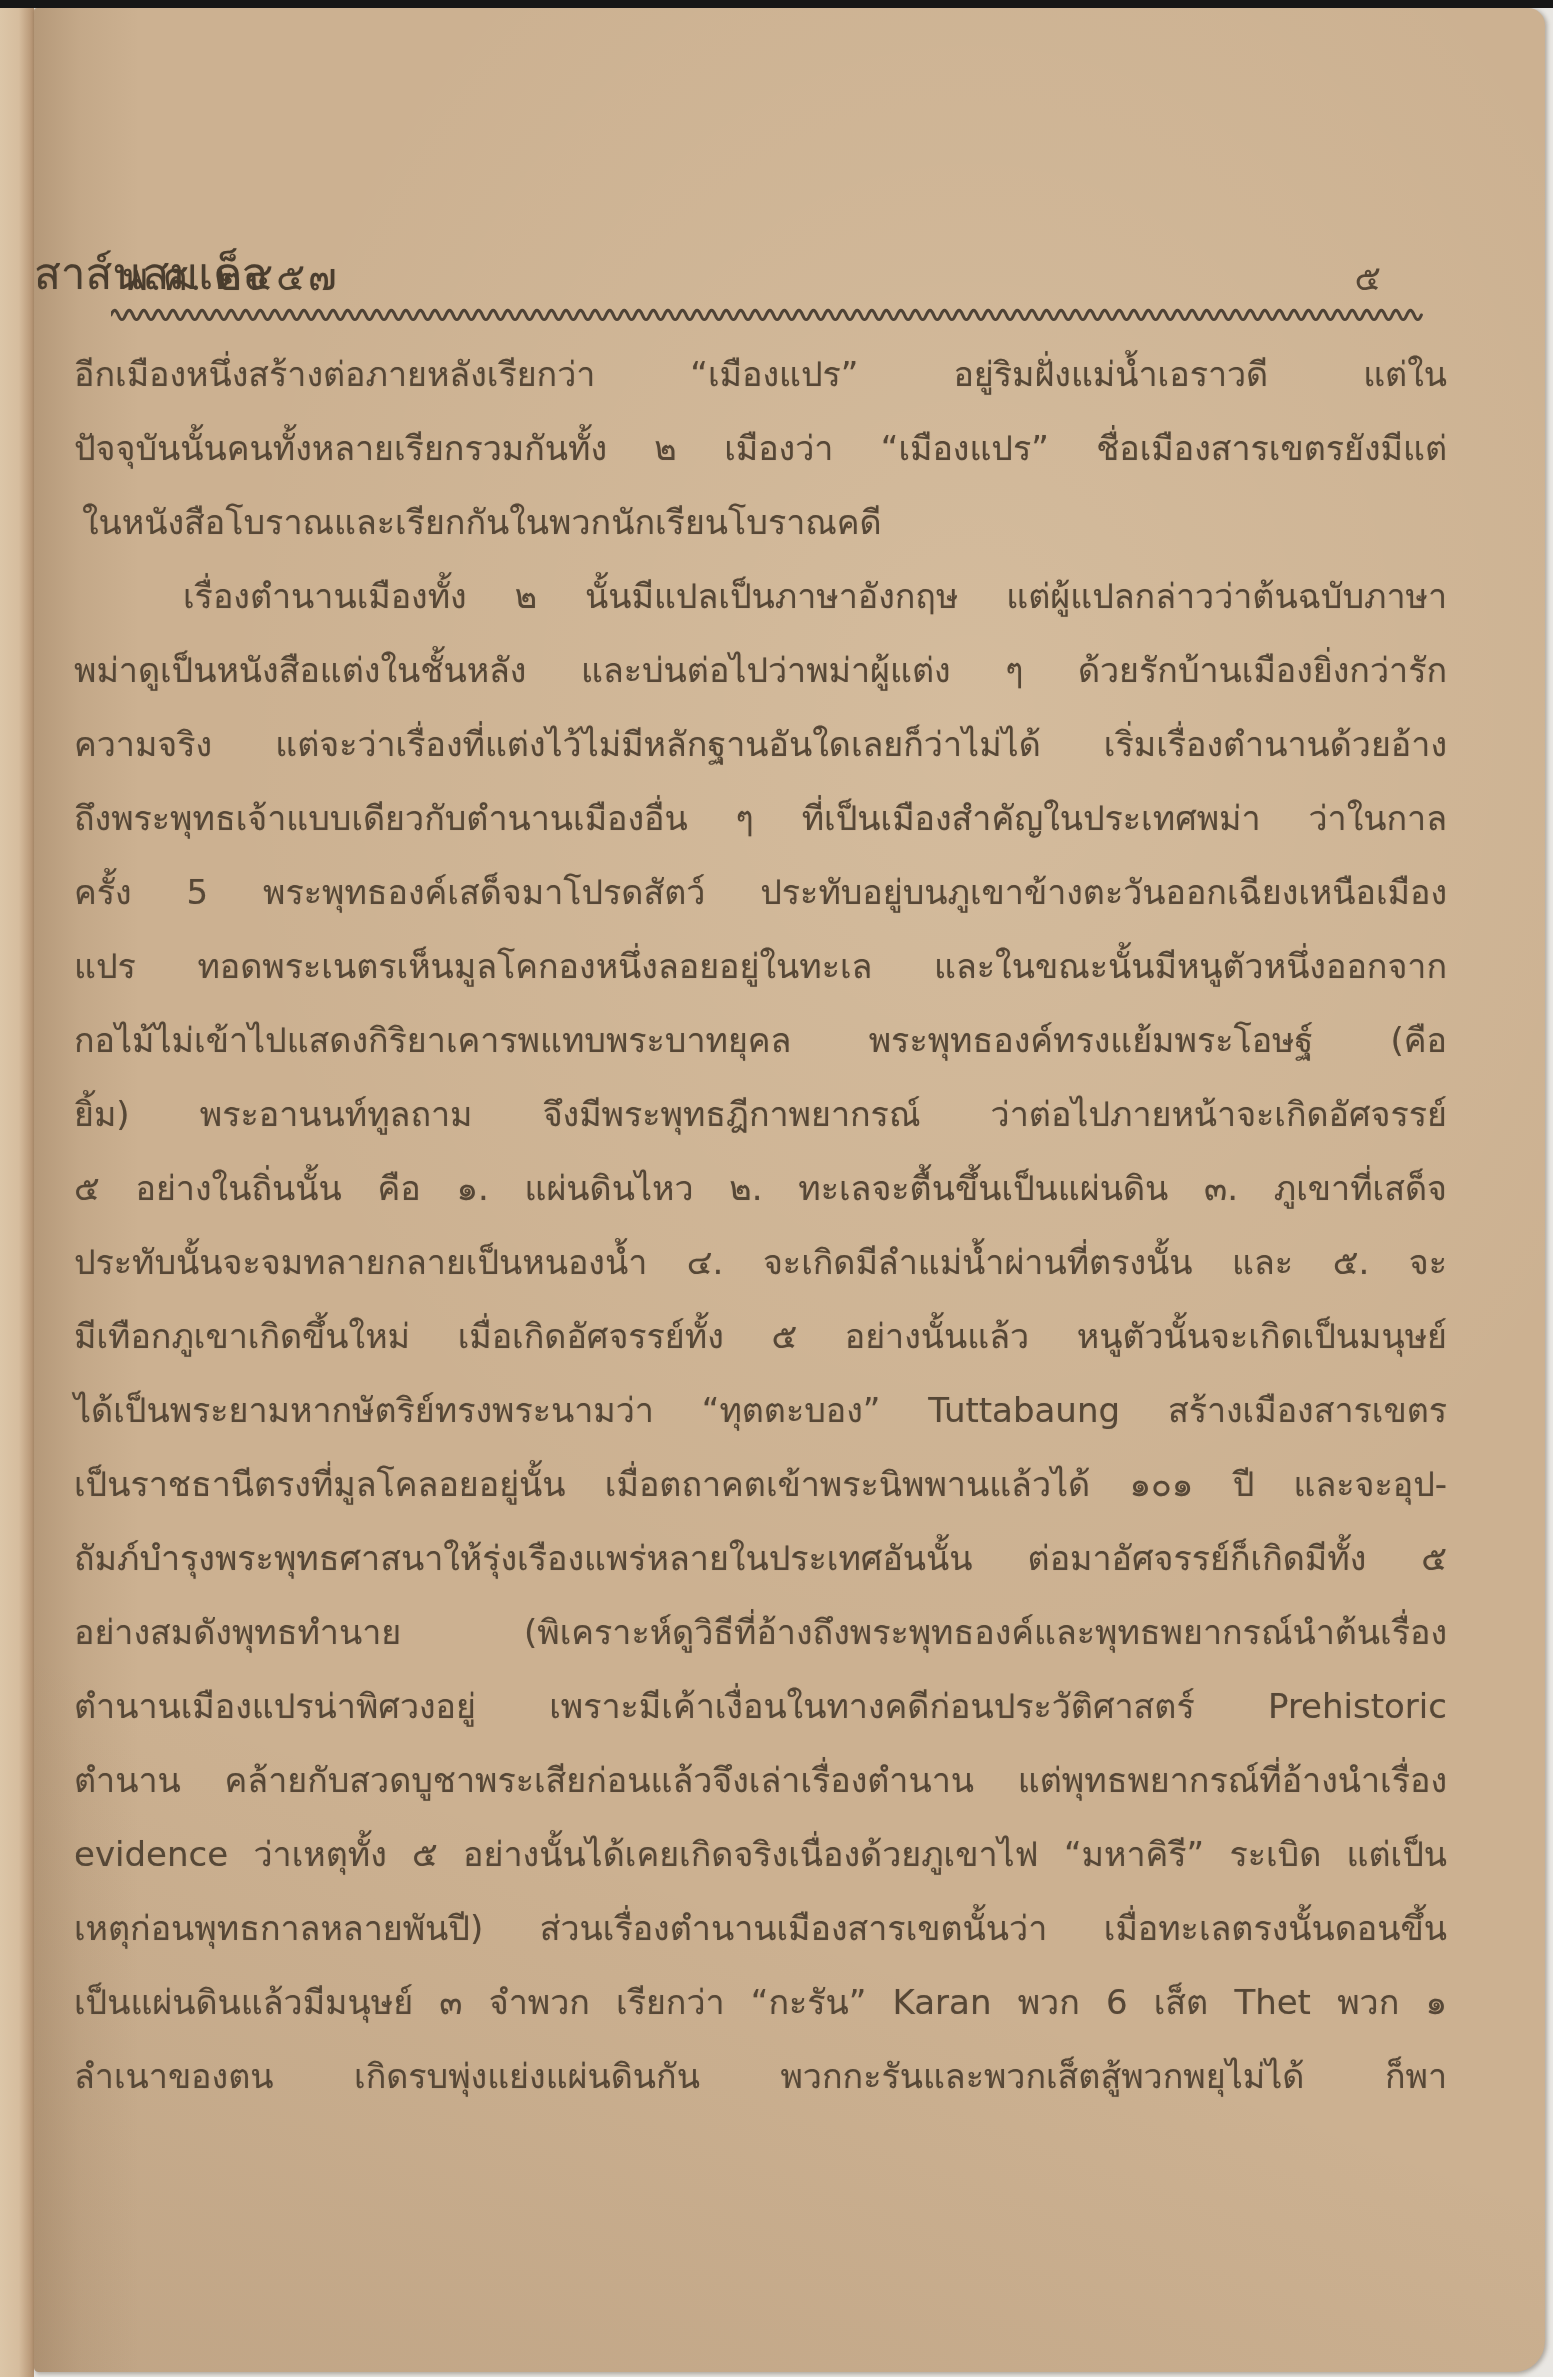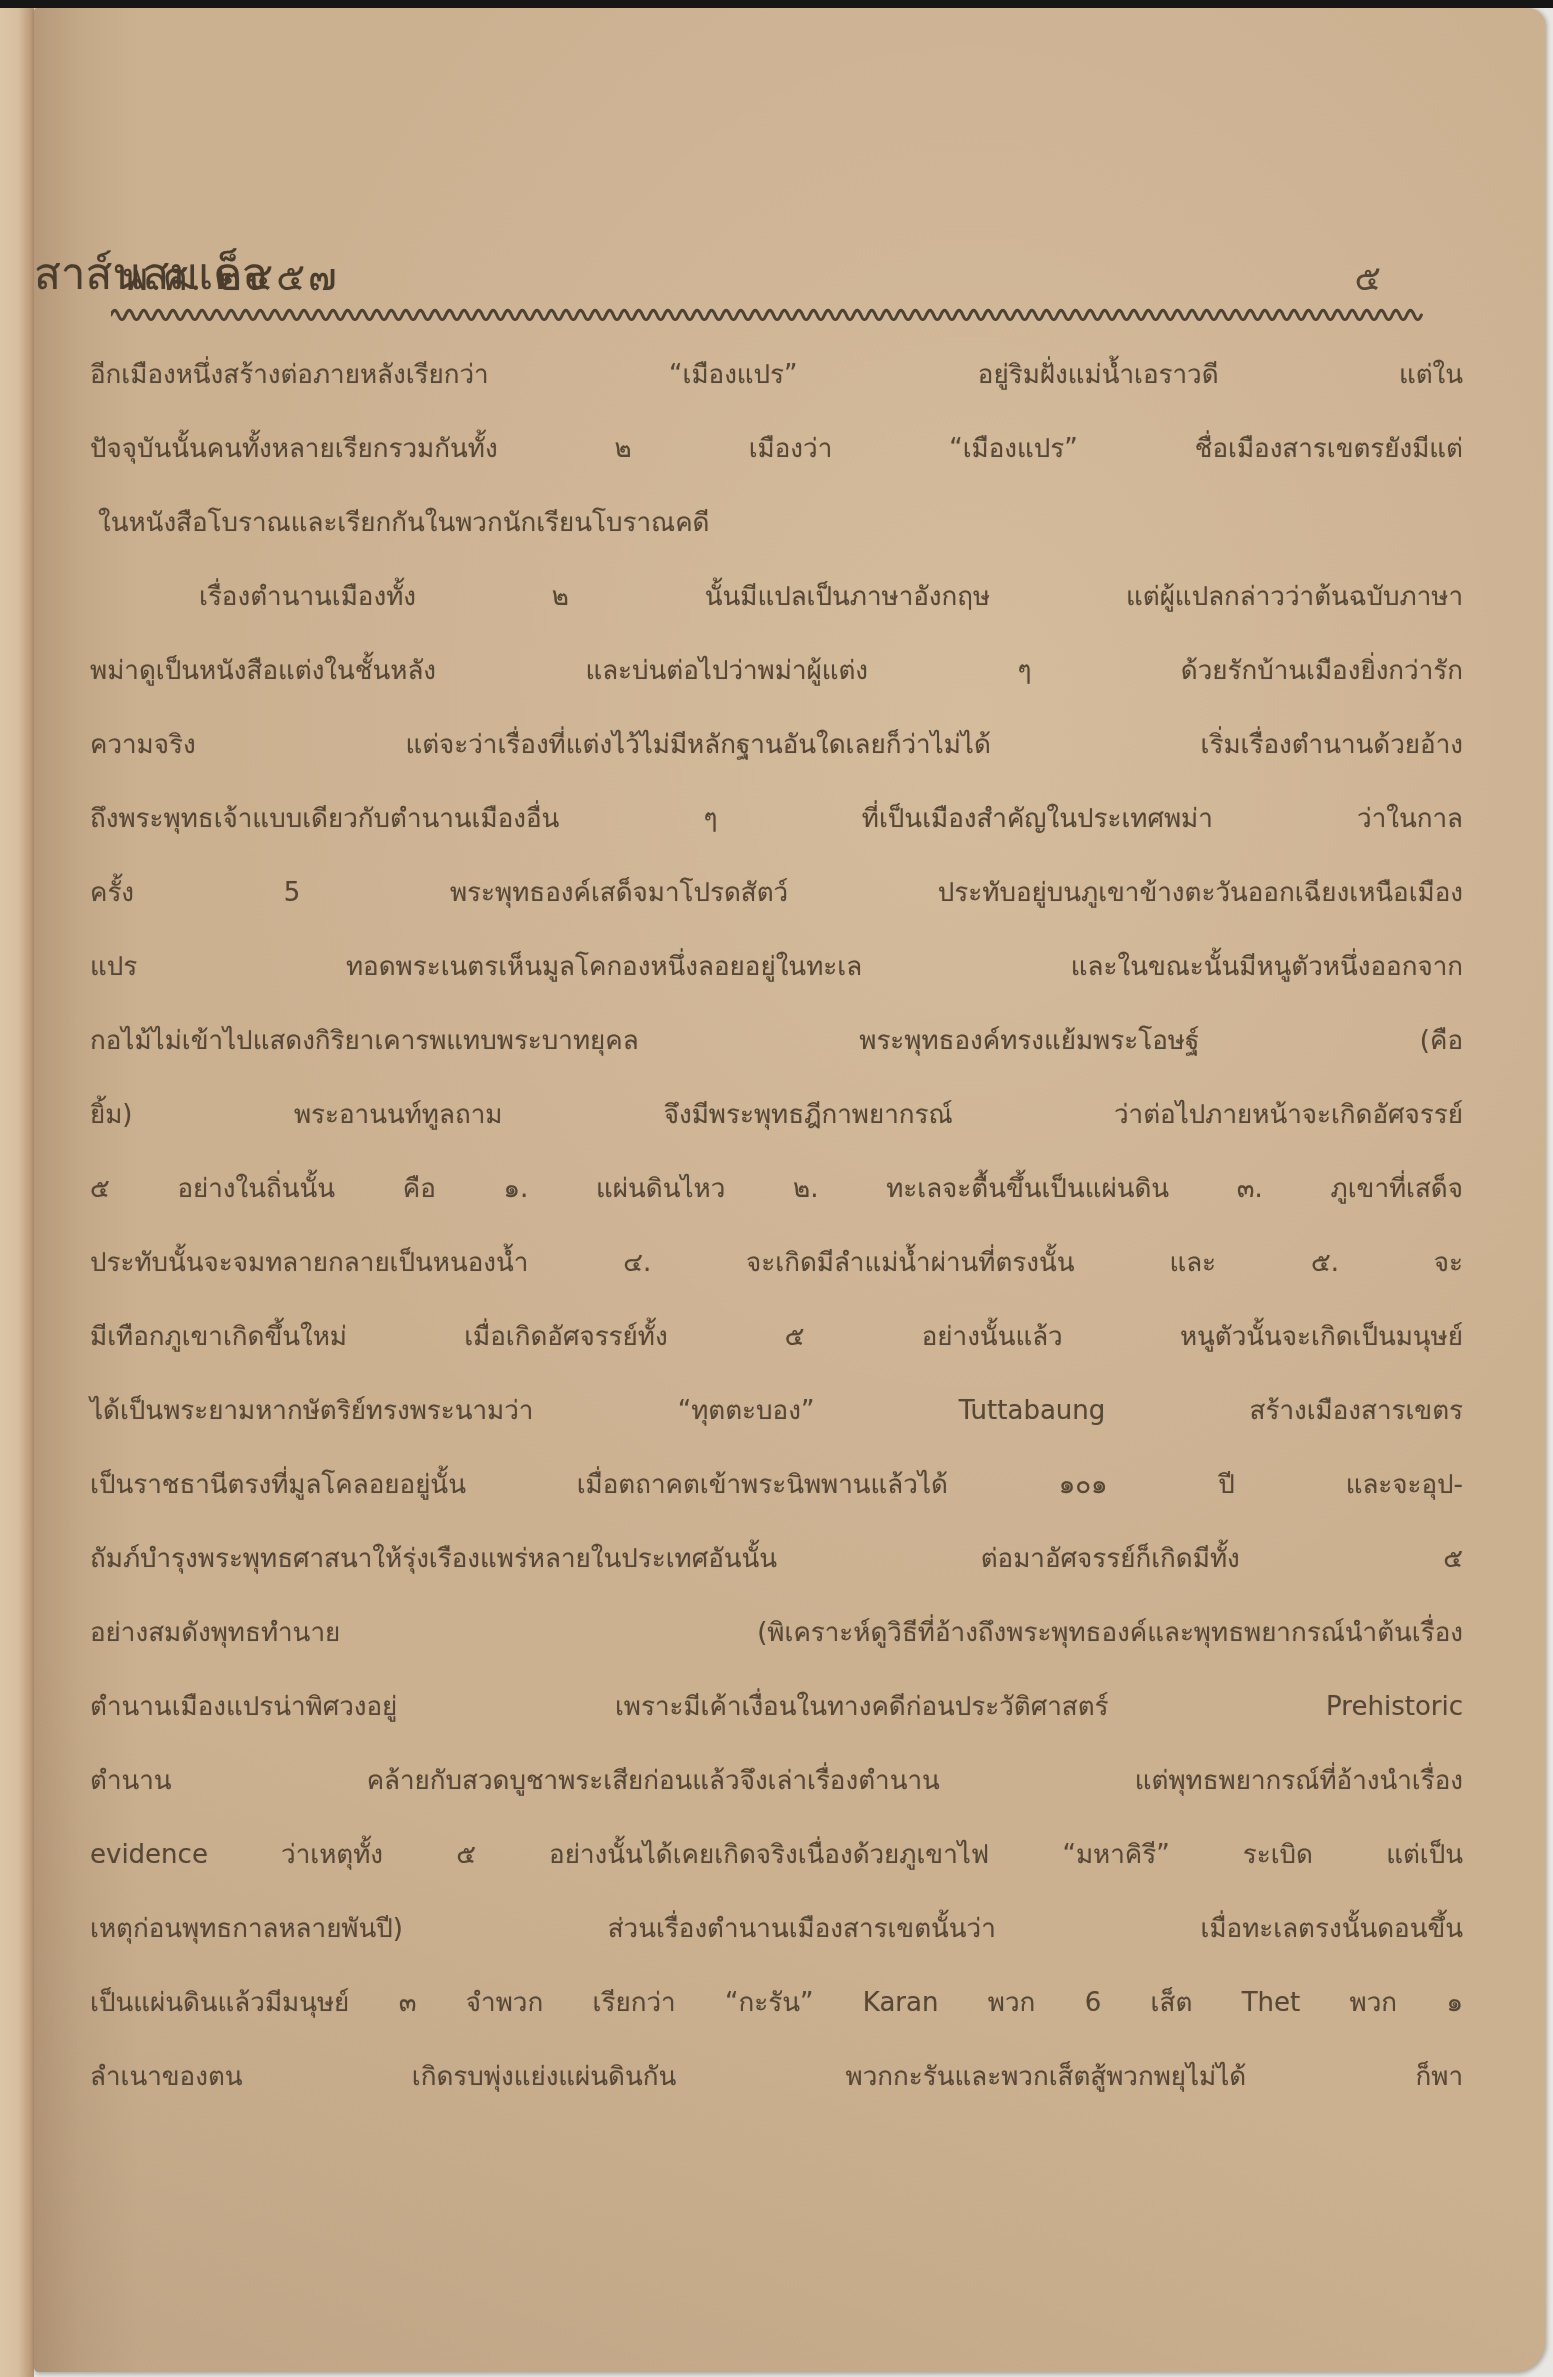--- a/index.html
+++ b/index.html
@@ -37,23 +37,23 @@
     position:absolute;left:0;top:230px;width:100%;text-align:left;
     font-size:44px;color:var(--ink-dark,#4a3d2e);
     text-shadow:0 0 0.8px rgba(74,61,46,.45);
   }
   .page-number{
     position:absolute;right:164px;top:242px;
     font-size:35px;color:var(--ink,#564736);
   }
   .wavy{position:absolute;left:77px;top:297px;}
   .lines{
-    position:absolute;left:56px;top:329px;width:1373px;
+    position:absolute;left:40px;top:329px;width:1373px;
     color:var(--ink,#564736);
-    font-size:26px;
+    font-size:34px;
     text-shadow:0 0 0.8px rgba(86,71,54,.35);
   }
   .tline{
     height:74px;line-height:74px;white-space:nowrap;
     text-align:justify;text-align-last:justify;
     overflow:visible;
   }
   .tline.noj{text-align:left;text-align-last:left;margin-left:8px;}
   .tline.indent{text-indent:109px;}
 </style>

